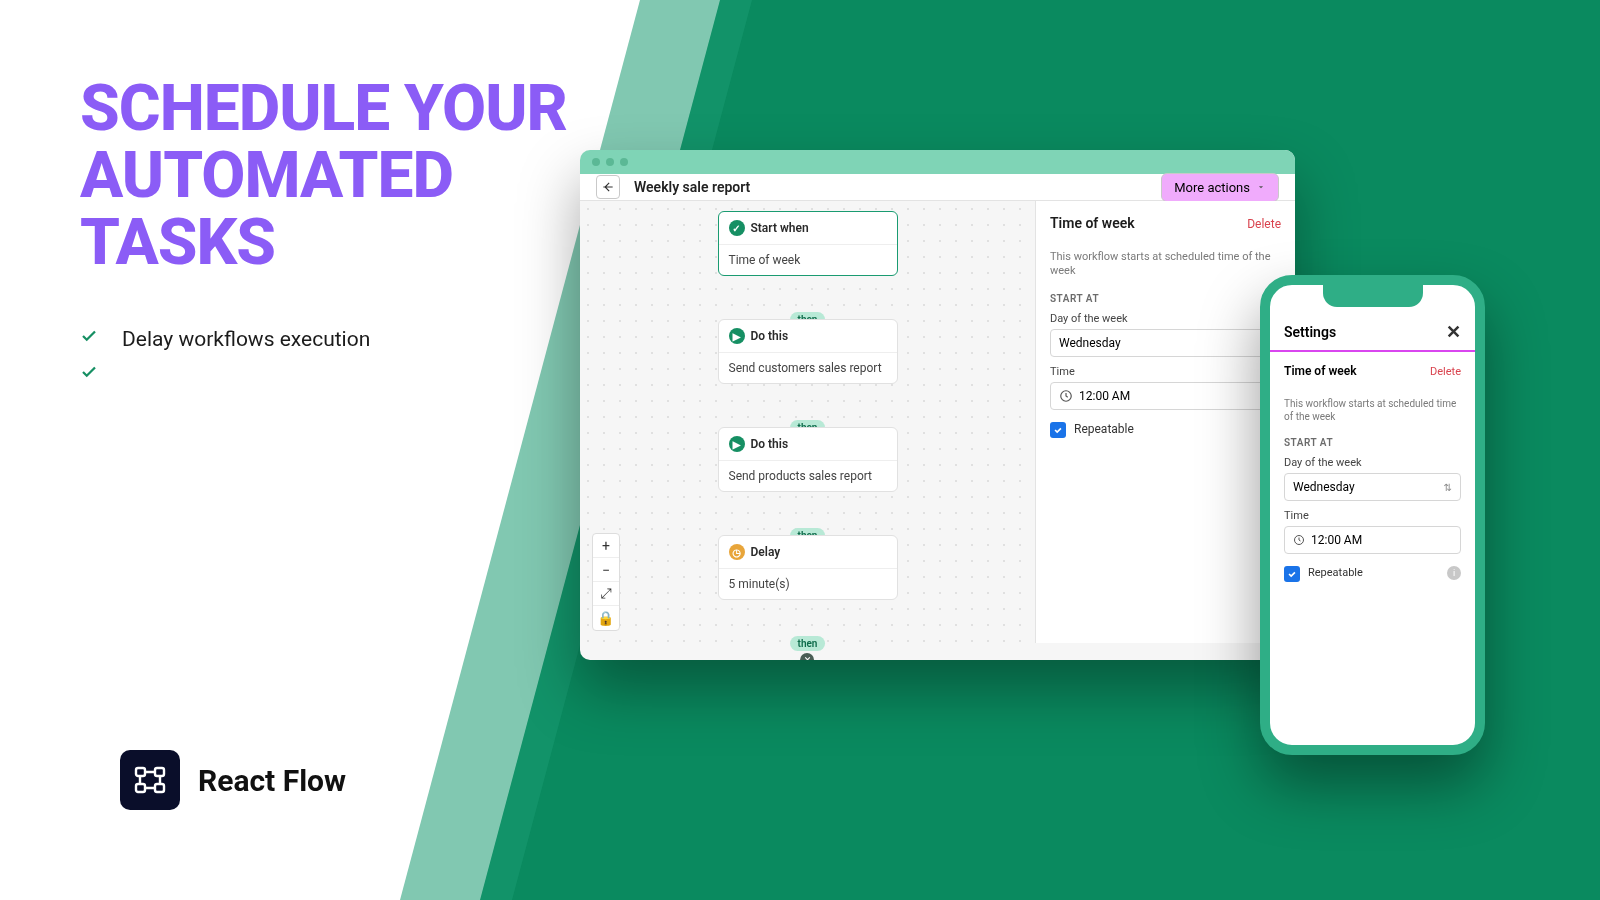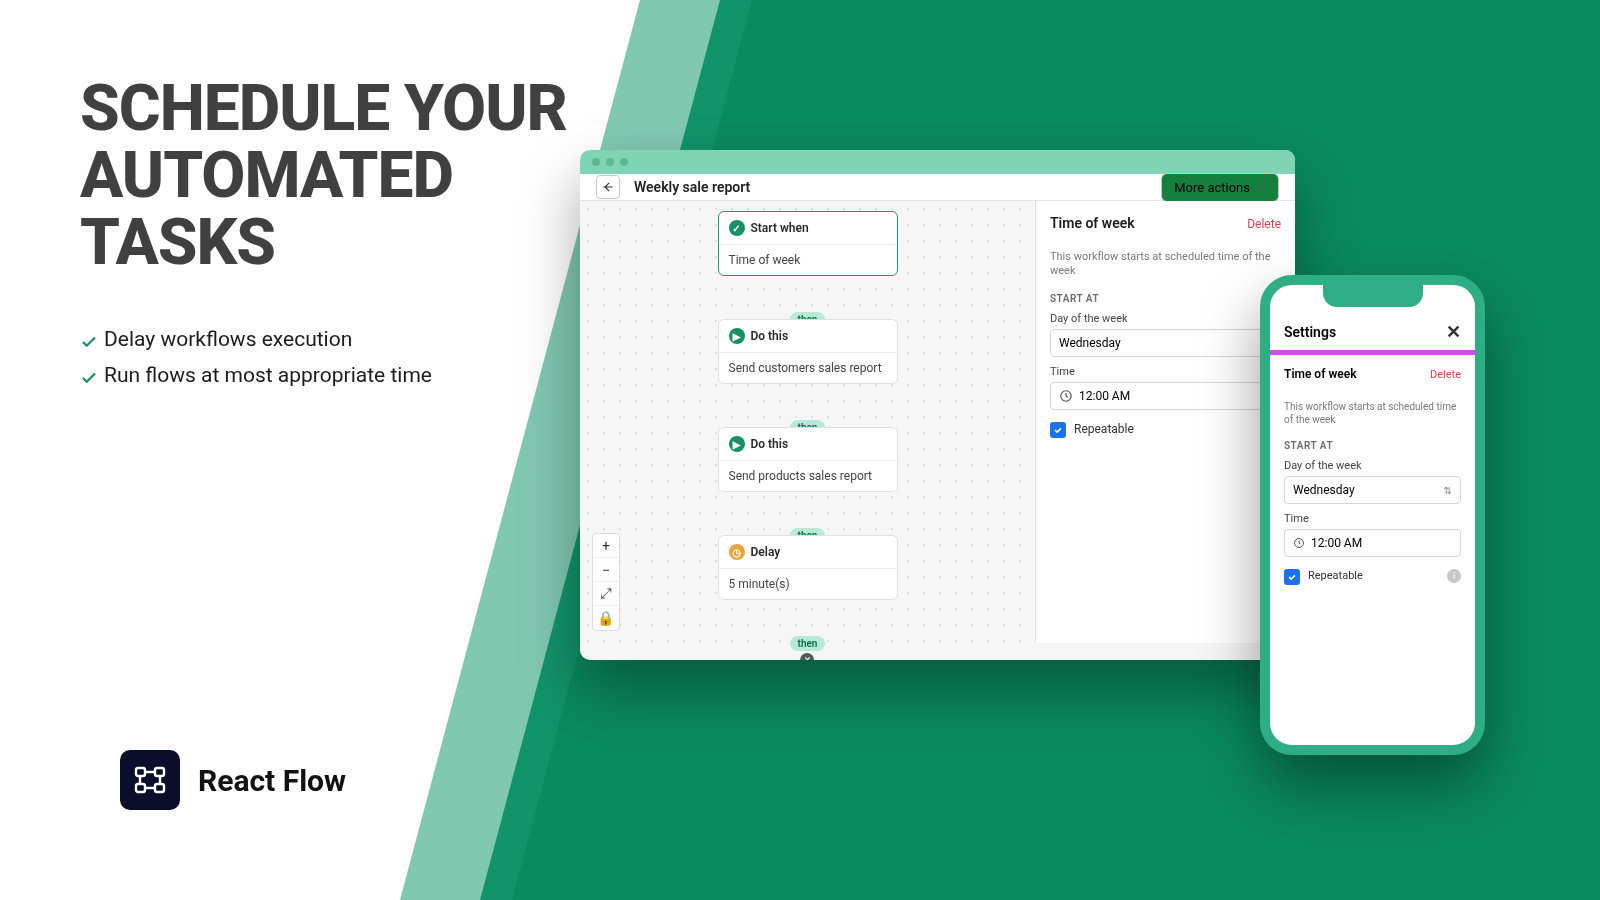--- a/index.html
+++ b/index.html
@@ -4,38 +4,38 @@
 <style>
 * { margin:0; padding:0; box-sizing:border-box; font-family:-apple-system,BlinkMacSystemFont,"Segoe UI",Roboto,Helvetica,Arial,sans-serif; }
 body { width:1600px; height:900px; overflow:hidden; background:#fff; position:relative; }
 
 
 .bg { position:absolute; inset:0; background:#0a8a5f; clip-path:polygon(45% 0, 100% 0, 100% 100%, 30% 100%); }
 .bg2 { position:absolute; inset:0; background:#1a9b71; clip-path:polygon(40% 0, 47% 0, 32% 100%, 25% 100%); opacity:.55; }
 
 
 .left { position:absolute; left:80px; top:75px; width:520px; }
-.headline { font-size:64px; font-weight:800; line-height:1.05; color:#404040; letter-spacing:-1px; text-transform:uppercase; }
+.headline { font-size:64px; font-weight:800; line-height:1.05; color:#8b5cf6; letter-spacing:-1px; text-transform:uppercase; }
 .bullets { margin-top:50px; }
-.bullets li { list-style:none; display:flex; align-items:flex-end; gap:6px; font-size:21px; color:#1c1c1c; margin-bottom:12px; }
+.bullets li { list-style:none; display:flex; align-items:flex-start; gap:24px; font-size:21px; color:#1c1c1c; margin-bottom:12px; }
 .chk { width:18px; height:18px; flex:none; }
 
 
 .logo-row { position:absolute; left:80px; bottom:90px; display:flex; align-items:center; gap:18px;margin-left:40px; }
 .logo-box { width:60px; height:60px; background:#0a0e2a; border-radius:10px; display:flex; align-items:center; justify-content:center; }
 .logo-text { font-size:30px; font-weight:700; color:#111; }
 
 
 .window { position:absolute; left:580px; top:150px; width:715px; height:510px; background:#f6f6f6; border-radius:10px; box-shadow:0 30px 60px rgba(0,0,0,.35); overflow:hidden; }
 .titlebar { height:24px; background:#7fd4b6; display:flex; align-items:center; gap:6px; padding-left:12px; }
 .dot { width:8px; height:8px; border-radius:50%; background:#5bb895; }
 .toolbar { height:27px; background:#fff; border-bottom:1px solid #e3e3e3; display:flex; align-items:center; padding:0 16px; gap:14px; }
 .icon-btn { width:24px; height:24px; border:1px solid #c9c9c9; border-radius:4px; display:flex; align-items:center; justify-content:center; font-size:12px; color:#444; }
 .wtitle { font-weight:600; font-size:14px; color:#222; }
-.more-btn { margin-left:auto; border:1px solid #c9c9c9; border-radius:6px; padding:6px 12px; font-size:13px; background:#15803d; display:flex; align-items:center; gap:6px; }
+.more-btn { margin-left:auto; border:1px solid #c9c9c9; border-radius:6px; padding:6px 12px; font-size:13px; background:#f0abfc; display:flex; align-items:center; gap:6px; }
 
 .body { display:flex; height:calc(100% - 68px); }
 .canvas { flex:1; position:relative; background-image:radial-gradient(#e0e0e0 1px, transparent 1px); background-size:16px 16px; }
 .sidepanel { width:260px; background:#fff; border-left:1px solid #e3e3e3; padding:14px; font-size:12px; }
 
 
 .node { position:absolute; left:50%; transform:translateX(-50%); width:180px; background:#fff; border:1px solid #e1e1e1; border-radius:6px; font-size:12px; }
 .node.sel { border:1.5px solid #1a9b71; }
 .node-head { display:flex; align-items:center; gap:6px; padding:8px 10px; font-weight:600; color:#2a2a2a; }
 .node-sub { border-top:1px solid #eee; padding:8px 10px; color:#444; }
@@ -63,21 +63,21 @@
 .sp-desc { color:#7a7a7a; margin:19px 0 14px; font-size:11px; line-height:1.3; }
 .sp-sec { font-size:10px; letter-spacing:.5px; color:#6b6b6b; font-weight:600; margin-bottom:6px; }
 .sp-label { font-size:11px; color:#444; margin:8px 0 4px; }
 .sp-input { width:100%; border:1px solid #d6d6d6; border-radius:4px; padding:6px 8px; font-size:12px; display:flex; align-items:center; gap:6px; background:#fff; }
 .sp-check { display:flex; align-items:flex-start; gap:8px; margin-top:12px; font-size:12px; color:#333; }
 .cb { width:16px; height:16px; background:#1a73e8; border-radius:3px; display:flex; align-items:center; justify-content:center; }
 
 
 .phone { position:absolute; right:115px; top:275px; width:225px; height:480px; background:#fff; border-radius:32px; box-shadow:0 30px 60px rgba(0,0,0,.4); border:10px solid #2fae86; overflow:hidden; }
 .notch { position:absolute; top:0; left:50%; transform:translateX(-50%); width:100px; height:22px; background:#2fae86; border-radius:0 0 14px 14px; }
-.p-head { margin-top:28px; display:flex; justify-content:space-between; align-items:center; padding:8px 14px; border-bottom:5px solid #d946ef; }
+.p-head { margin-top:28px; display:flex; justify-content:space-between; align-items:center; padding:8px 14px; border-bottom:2px solid #d946ef; }
 .p-head span { font-weight:600; font-size:14px; }
 .p-body { padding:12px 14px; font-size:11px; }
 .sel-arrows { margin-left:auto; color:#888; font-size:10px; }
 .info { width:14px; height:14px; border-radius:50%; background:#c8c8c8; color:#fff; font-size:9px; display:flex; align-items:center; justify-content:center; margin-left:auto; }
 </style>
 </head>
 <body>
 
 <div class="bg"></div>
 <div class="bg2"></div>
@@ -88,21 +88,20 @@
     <li>
         <svg class="chk" viewBox="0 0 24 24" fill="none" stroke="#168f63" stroke-width="3">
           <polyline points="4 12 9 17 20 6"></polyline>
         </svg>
         <span>Delay workflows execution</span>
       </li>
     <li>
         <svg class="chk" viewBox="0 0 24 24" fill="none" stroke="#168f63" stroke-width="3">
           <polyline points="4 12 9 17 20 6"></polyline>
         </svg>
-        <span>Run flows at most appropriate time</span>
       </li>
   </ul>
 </div>
 
 <div class="logo-row">
   <div class="logo-box">
     <svg width="36" height="36" viewBox="0 0 36 36" fill="none" stroke="#fff" stroke-width="2.4">
       <rect x="4" y="6" width="9" height="8" rx="2"></rect>
         <rect x="23" y="6" width="9" height="8" rx="2"></rect>
       <rect x="4" y="22" width="9" height="8" rx="2"></rect>

